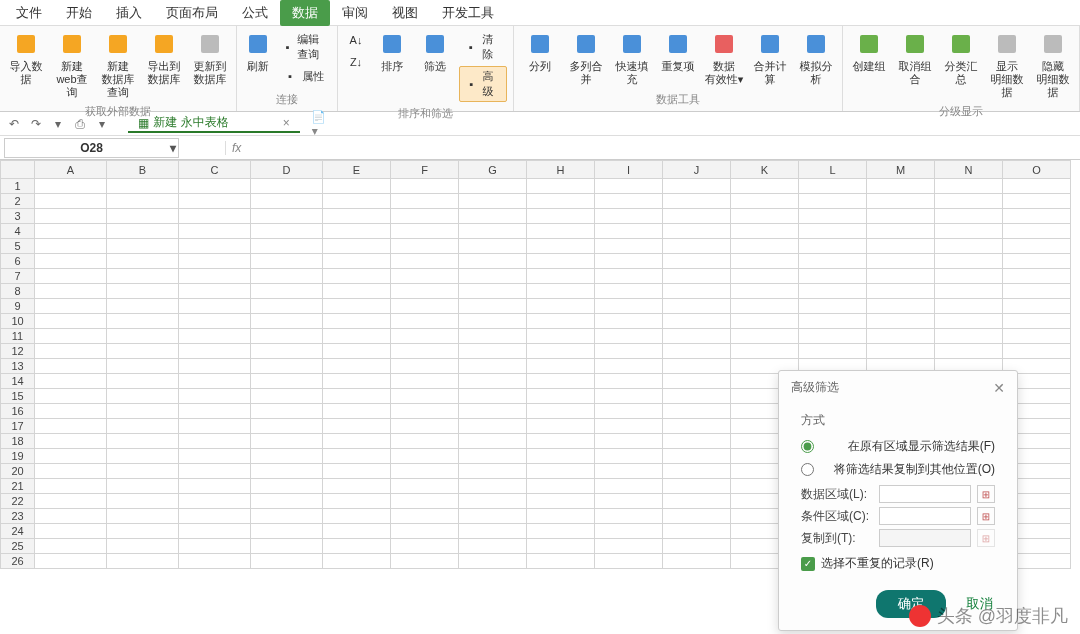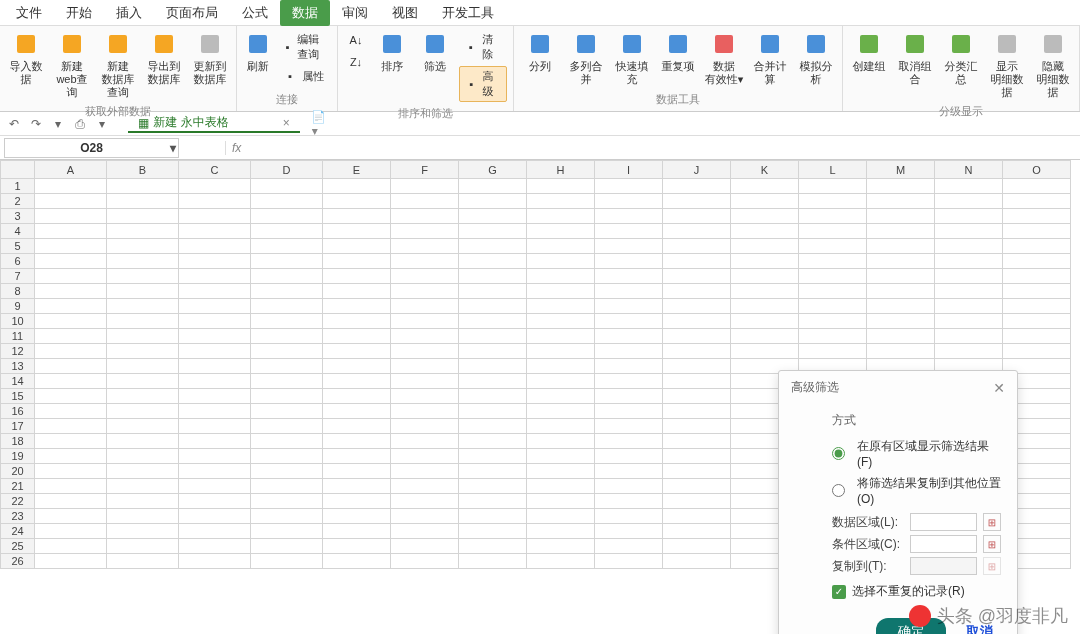--- a/index.html
+++ b/index.html
@@ -45,32 +45,32 @@
   table.sheet th { background: #f3f3f3; font-weight: normal; color:#444; }
   table.sheet .rowhdr { width: 34px; text-align: center; background: #f3f3f3; }
   table.sheet .colhdr { height: 18px; }
   table.sheet td { height: 15px; }
   .corner { width:34px; background:#f3f3f3; }
   
   
   .dialog { position: absolute; left: 778px; top: 370px; width: 240px; background: #fdfdfd; border: 1px solid #ccc; box-shadow: 0 4px 12px rgba(0,0,0,.15); border-radius: 3px; font-size: 12px; }
   .dlg-title { display: flex; justify-content: space-between; align-items: center; padding: 8px 12px; color:#666; }
   .dlg-close { cursor: pointer; color:#888; font-size:14px; }
-  .dlg-body { padding: 4px 16px 10px; margin-left: 37px; }
+  .dlg-body { padding: 4px 22px 10px; }
   .dlg-body .sect { color:#666; margin: 4px 0 6px; }
   .dlg-body label { display: flex; align-items: center; gap: 12px; padding: 3px 0; justify-content: space-between; }
   .dlg-row { display: flex; align-items: center; gap: 6px; margin: 4px 0; }
   .dlg-row .lab { width: 72px; color:#444; }
   .dlg-row .inp { flex: 1; height: 18px; border: 1px solid #ccc; background: #fff; }
   .dlg-row .refbtn { width: 18px; height: 18px; border: 1px solid #ccc; display:inline-flex; align-items:center; justify-content:center; font-size:10px; color:#c05050; }
   .dlg-check { display:flex; align-items:center; gap:6px; margin-top:8px; }
   .dlg-check .cb { width:14px; height:14px; background:#4a9c4a; border-radius:2px; color:#fff; display:inline-flex; align-items:center; justify-content:center; font-size:10px; }
   .dlg-foot { display:flex; justify-content:flex-end; gap:10px; padding: 8px 14px 12px; }
   .btn-ok { background:#0f766e; color:#fff; border:none; padding:5px 22px; border-radius:12px; cursor:pointer; }
-  .btn-cancel { background:none; border:none; color:#1d4ed8; cursor:pointer; padding:5px 10px;font-weight:bold; }
+  .btn-cancel { background:none; border:none; color:#15803d; cursor:pointer; padding:5px 10px; }
   
   .watermark { position:absolute; right:12px; bottom:6px; color:rgba(0,0,0,0.45); font-size:18px; font-weight:500; display:flex; align-items:center; gap:6px; }
   .watermark .logo { width:22px; height:22px; border-radius:50%; background:#e33; display:inline-block; }
   
   input[type=radio] { accent-color:#4a9c4a; }
 </style>
 </head>
 <body>
 
 <div class="menubar" id="menubar">

